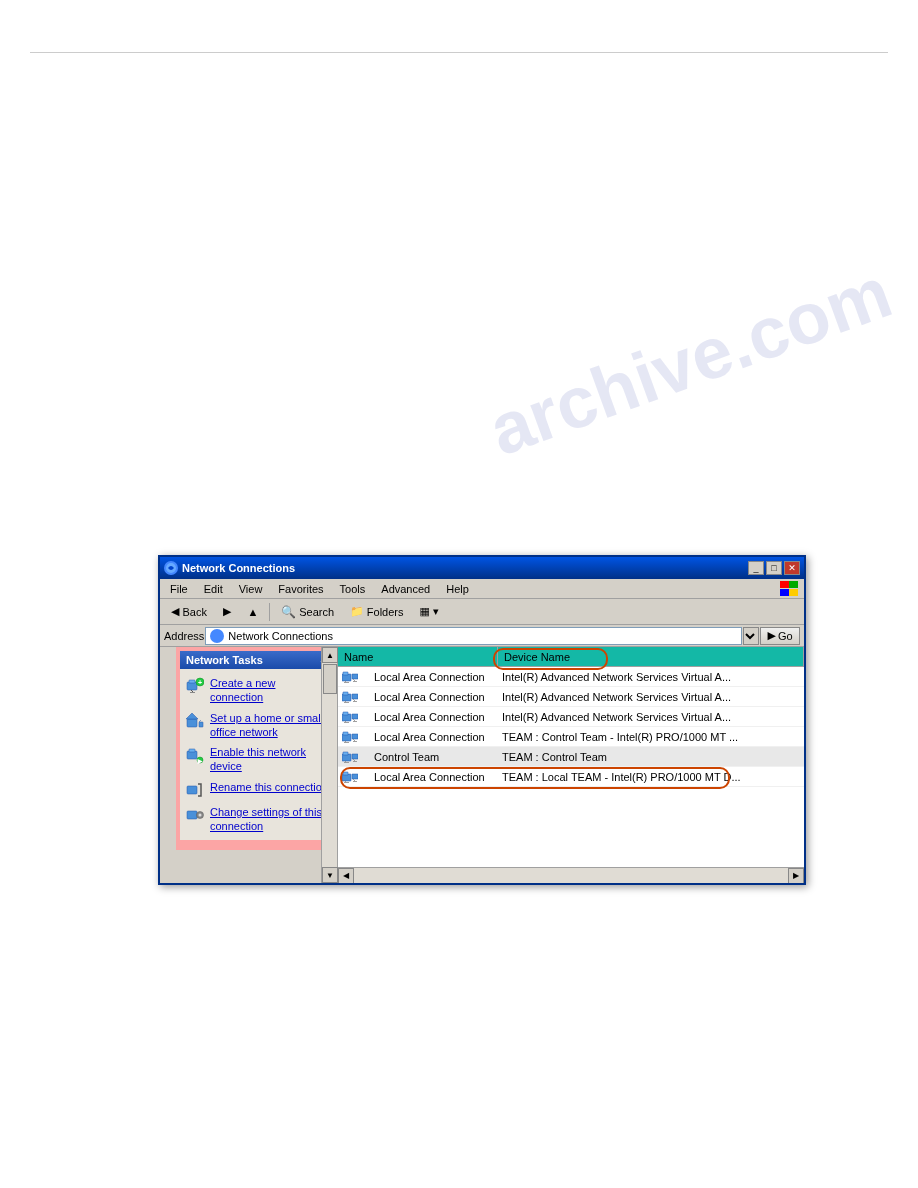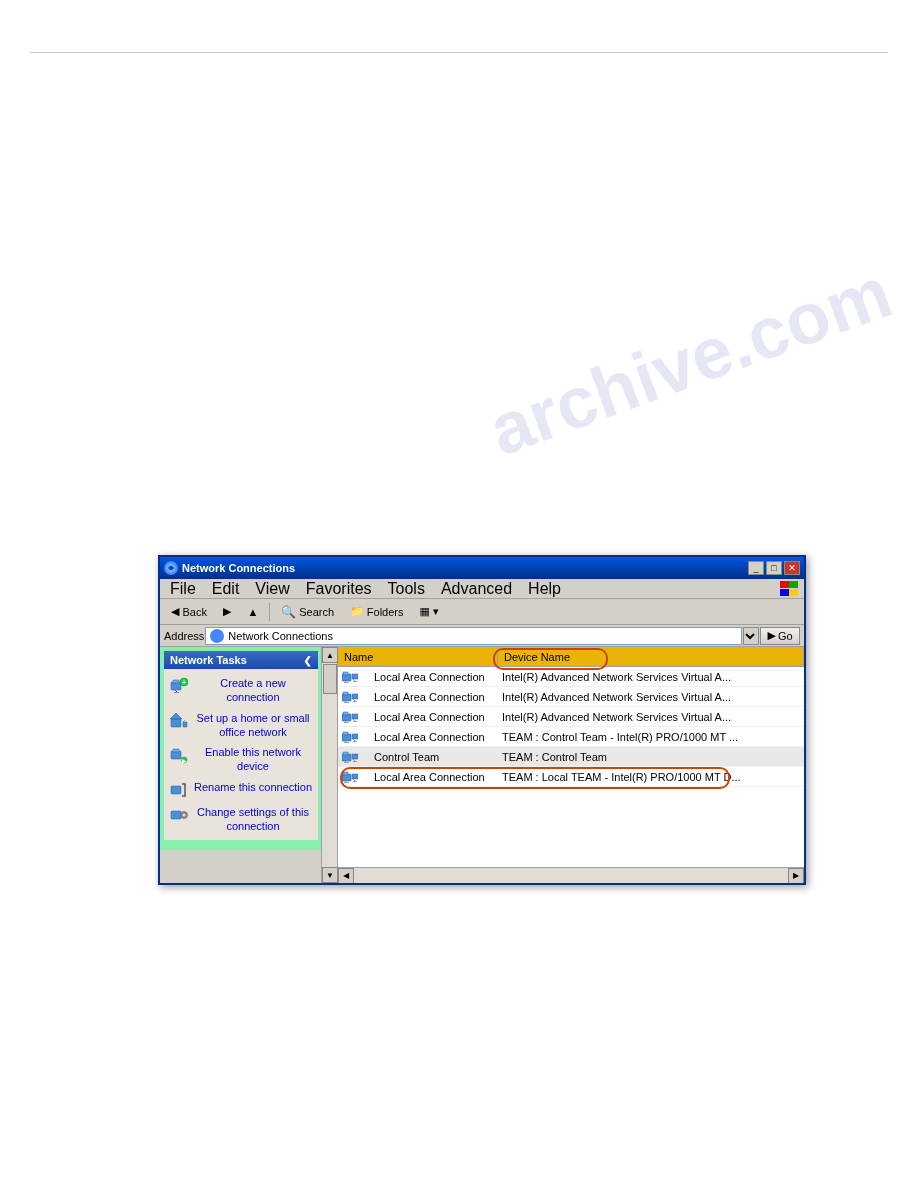--- a/index.html
+++ b/index.html
@@ -102,21 +102,21 @@
       height: 20px;
       background: #d4d0c8;
       border-bottom: 1px solid #a0a0a0;
       display: flex;
       align-items: center;
       padding: 0 4px;
       gap: 4px;
     }
     .menu-item {
       padding: 2px 6px;
-      font-size: 16px;
+      font-size: 11px;
       color: #000;
       cursor: pointer;
     }
     .win-logo {
       margin-left: auto;
       width: 20px;
       height: 16px;
       display: flex;
       flex-wrap: wrap;
     }
@@ -198,24 +198,25 @@
 
     
     .main-content {
       display: flex;
       height: calc(100% - 90px);
     }
 
     
     .left-panel {
       width: 178px;
-      background: #86efac;
+      background: #fca5a5;
       border-right: 1px solid #a0a0a0;
       padding: 4px;
       overflow-y: auto;
+      margin-left: 16px;
     }
     .panel-section {
       margin-bottom: 6px;
     }
     .panel-header {
       background: linear-gradient(to bottom, #3a6bc9, #1a4baa);
       color: white;
       font-weight: bold;
       font-size: 11px;
       padding: 3px 6px;
@@ -230,42 +231,42 @@
       background: #e8e4dc;
       padding: 4px;
     }
     .panel-item {
       display: flex;
       align-items: flex-start;
       gap: 6px;
       padding: 3px 2px;
       cursor: pointer;
       color: #0000cc;
+      text-decoration: underline;
       font-size: 11px;
       line-height: 1.3;
-      text-align: center;
     }
     .panel-item-icon {
       width: 18px;
       height: 18px;
       flex-shrink: 0;
       margin-top: 1px;
     }
     .panel-item-text { flex: 1; }
 
     
     .right-panel {
       flex: 1;
       background: white;
       overflow: hidden;
       position: relative;
     }
     .file-list-header {
       height: 20px;
-      background: #eab308;
+      background: #14b8a6;
       border-bottom: 1px solid #a0a0a0;
       display: flex;
       align-items: center;
     }
     .col-header {
       padding: 2px 6px;
       font-size: 11px;
       border-right: 1px solid #a0a0a0;
       height: 100%;
       display: flex;

